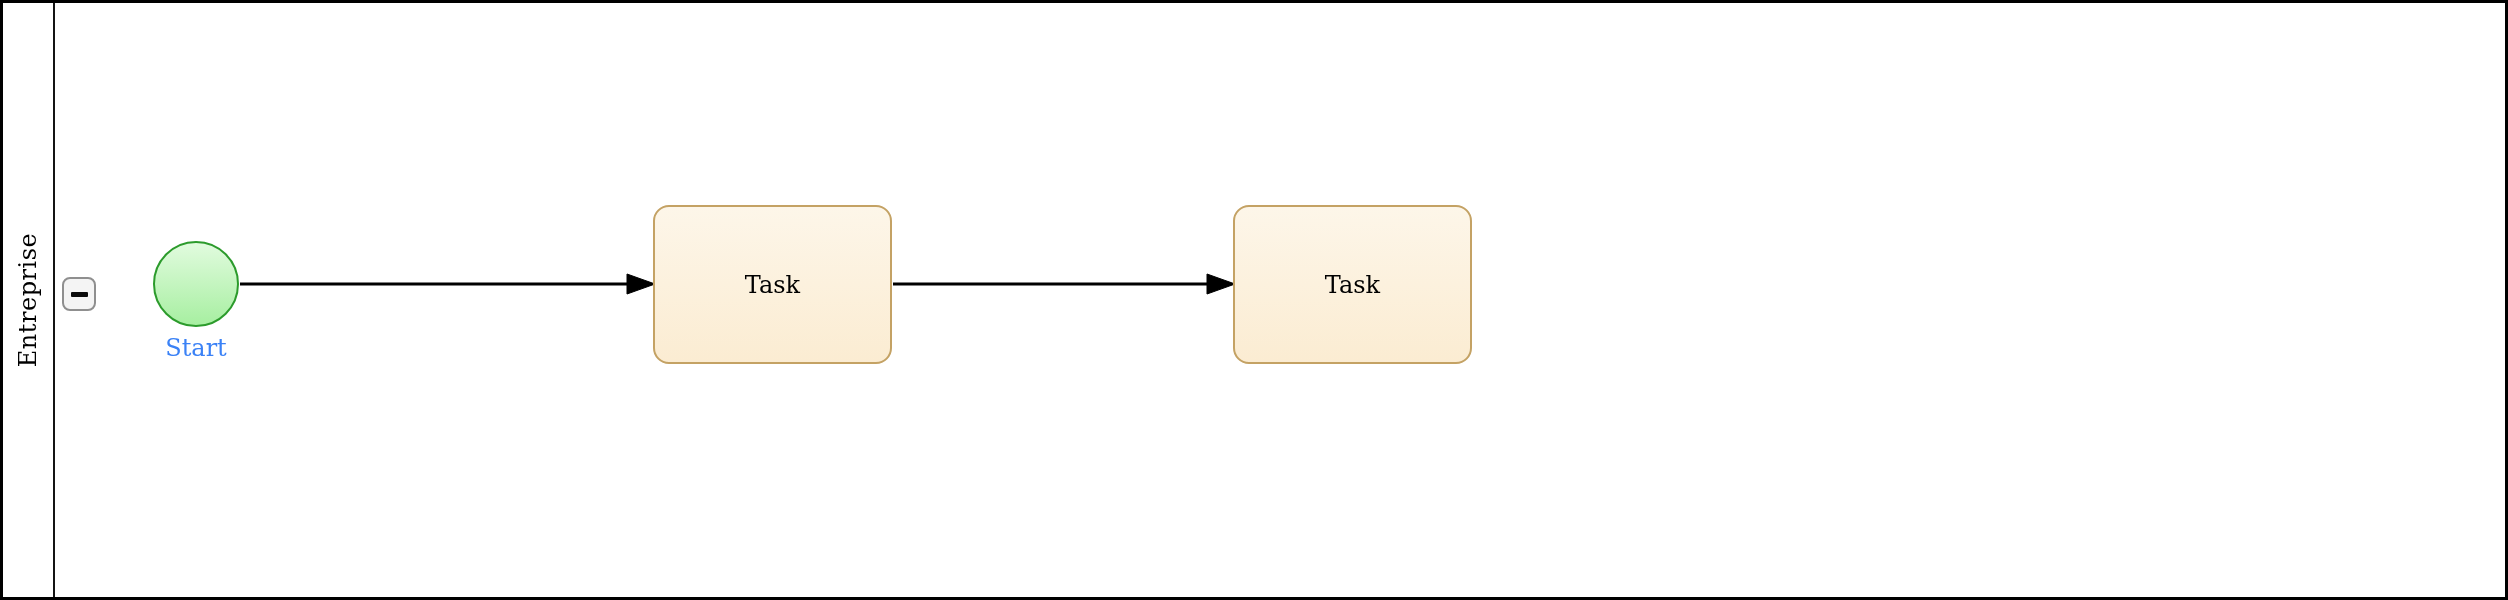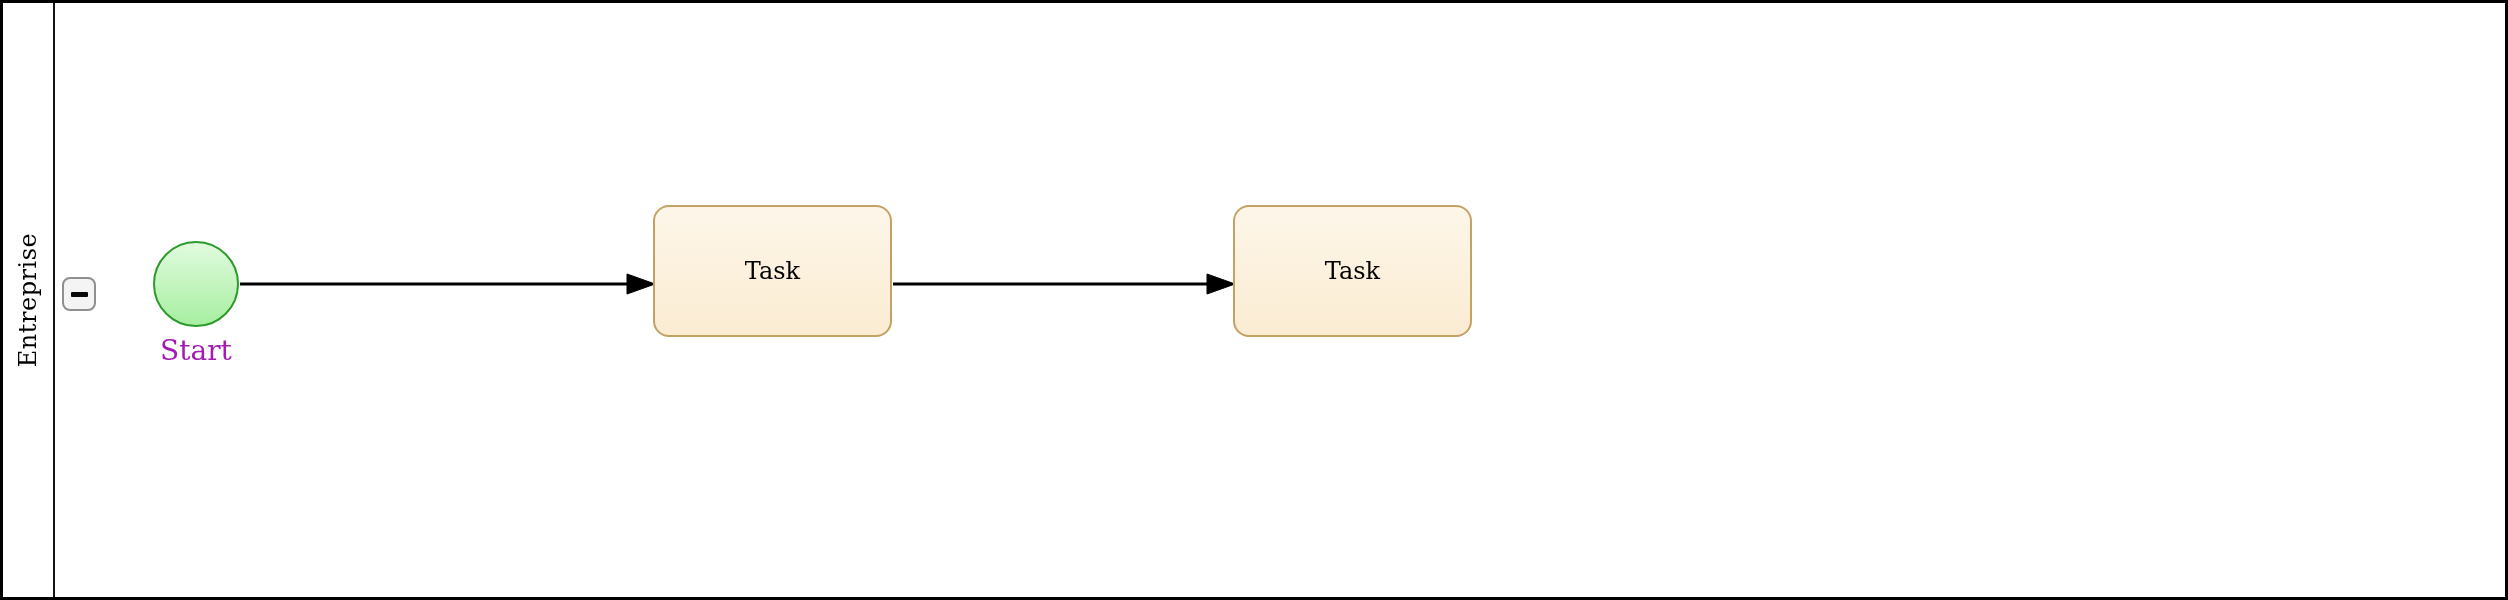--- a/index.html
+++ b/index.html
@@ -76,28 +76,28 @@
     border: 2.5px solid #2c9b2c;
     border-radius: 50%;
     background: linear-gradient(180deg, #e1fbde 0%, #a7efa1 100%);
   }
   .start-label {
     position: absolute;
     left: 133px;
     top: 331px;
     width: 120px;
     text-align: center;
-    font-size: 28px;
-    color: #a21caf;
+    font-size: 24px;
+    color: #3b82f6;
   }
   .task-node {
     position: absolute;
     top: 202px;
     width: 239px;
-    height: 132px;
+    height: 159px;
     box-sizing: border-box;
     border: 2px solid #c4a264;
     border-radius: 16px;
     background: linear-gradient(180deg, #fdf6e9 0%, #fbecd2 100%);
     display: flex;
     align-items: center;
     justify-content: center;
   }
   .task-node .task-label {
     font-size: 24px;

